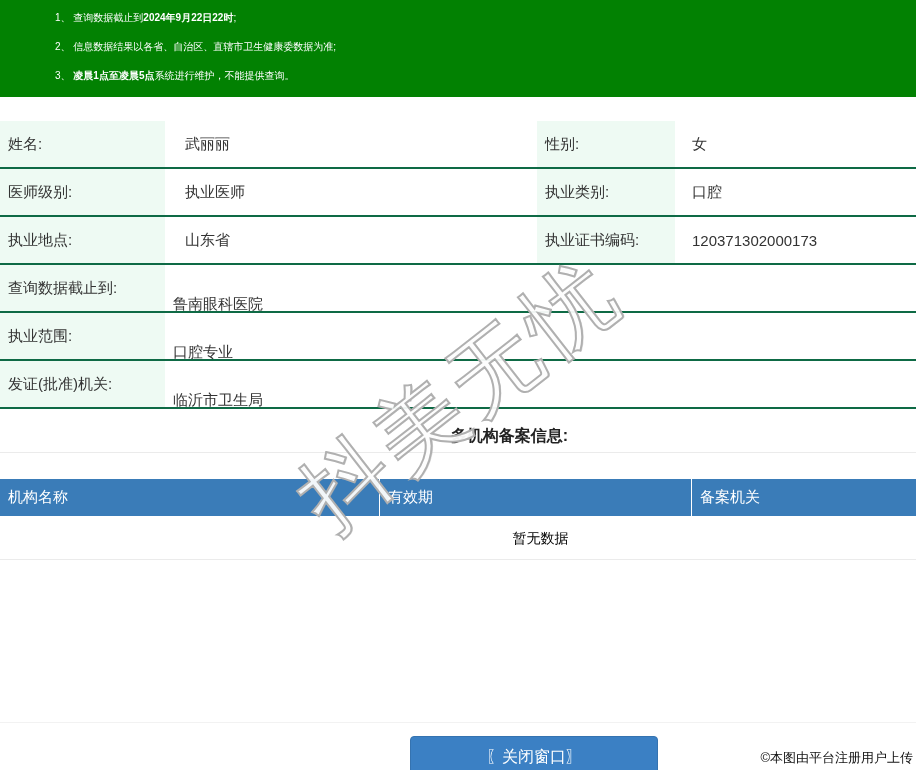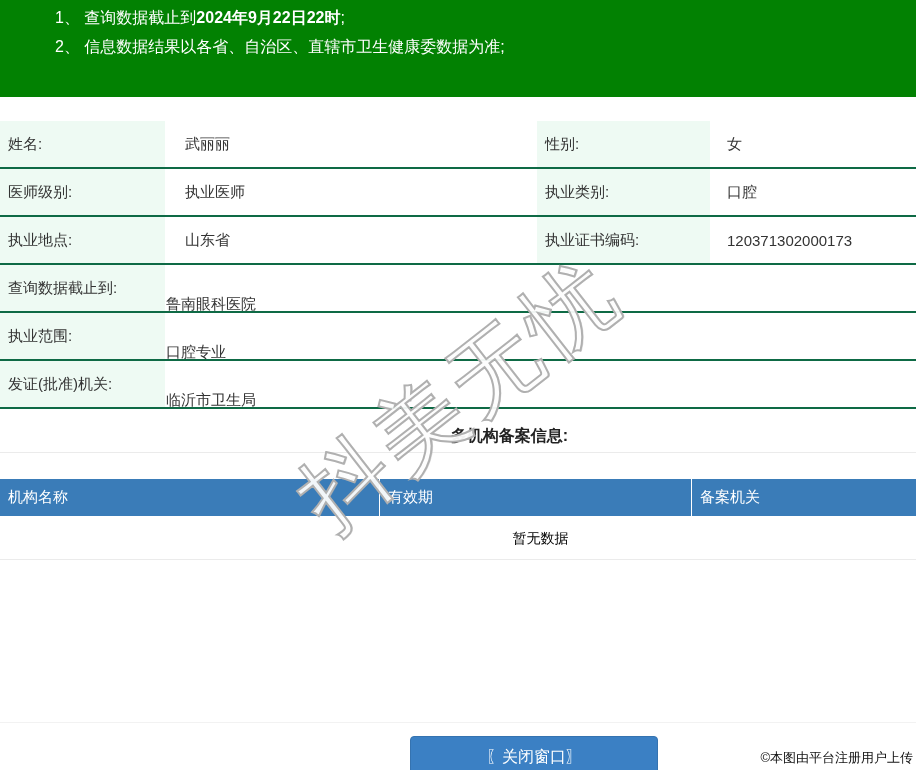--- a/index.html
+++ b/index.html
@@ -9,21 +9,21 @@
     overflow:hidden;
     background:#fff;
     font-family:"Liberation Sans","DejaVu Sans",sans-serif;
     color:#333;
   }
   
   .notice {
     height:97px;
     background:#028102;
     color:#fff;
-    font-size:16px;
+    font-size:10px;
     padding:3px 0 0 55px;
   }
   .notice-line { line-height:29px; white-space:nowrap; }
   .notice-line b { font-weight:bold; }
 
   
   .info-table { margin-top:24px; }
   .info-row {
     display:flex;
     height:48px;
@@ -31,23 +31,23 @@
     font-size:15px;
   }
   .cell { display:flex; align-items:center; }
   .label-cell {
     background:#eefaf3;
     width:165px;
     padding-left:8px;
     flex:none;
   }
   .value-cell1 { width:372px; padding-left:20px; flex:none; }
-  .label-cell2 { background:#eefaf3; width:173px; padding-left:8px; flex:none; }
+  .label-cell2 { background:#eefaf3; width:138px; padding-left:8px; flex:none; }
   .value-cell2 { flex:1; padding-left:17px; }
-  .value-single { flex:1; padding-left:1px;margin-top:32px; }
+  .value-single { flex:1; padding-left:8px;margin-top:32px; }
 
   
   .filing-title {
     height:44px;
     line-height:54px;
     padding-left:103px;
     text-align:center;
     font-weight:bold;
     font-size:16px;
     color:#222;
@@ -128,20 +128,21 @@
     text-shadow:-1px 0 #fff,1px 0 #fff,0 -1px #fff,0 1px #fff,1px 1px #fff,-1px -1px #fff;
     z-index:6;
   }
 </style>
 </head>
 <body>
 
 <div class="notice">
   <div class="notice-line"><span>1、 </span><span>查询数据截止到</span><b>2024年9月22日22时</b><span>;</span></div>
   <div class="notice-line"><span>2、 </span><span>信息数据结果以各省、自治区、直辖市卫生健康委数据为准;</span><b></b><span></span></div>
+  <div class="notice-line"><span>3、 </span><span></span><b>凌晨1点至凌晨5点</b><span>系统进行维护，不能提供查询。</span></div>
 </div>
 
 <div class="info-table">
   <div class="info-row">
     <div class="cell label-cell">姓名:</div>
     <div class="cell value-cell1">武丽丽</div>
     <div class="cell label-cell2">性别:</div>
     <div class="cell value-cell2">女</div>
   </div>
   <div class="info-row">

